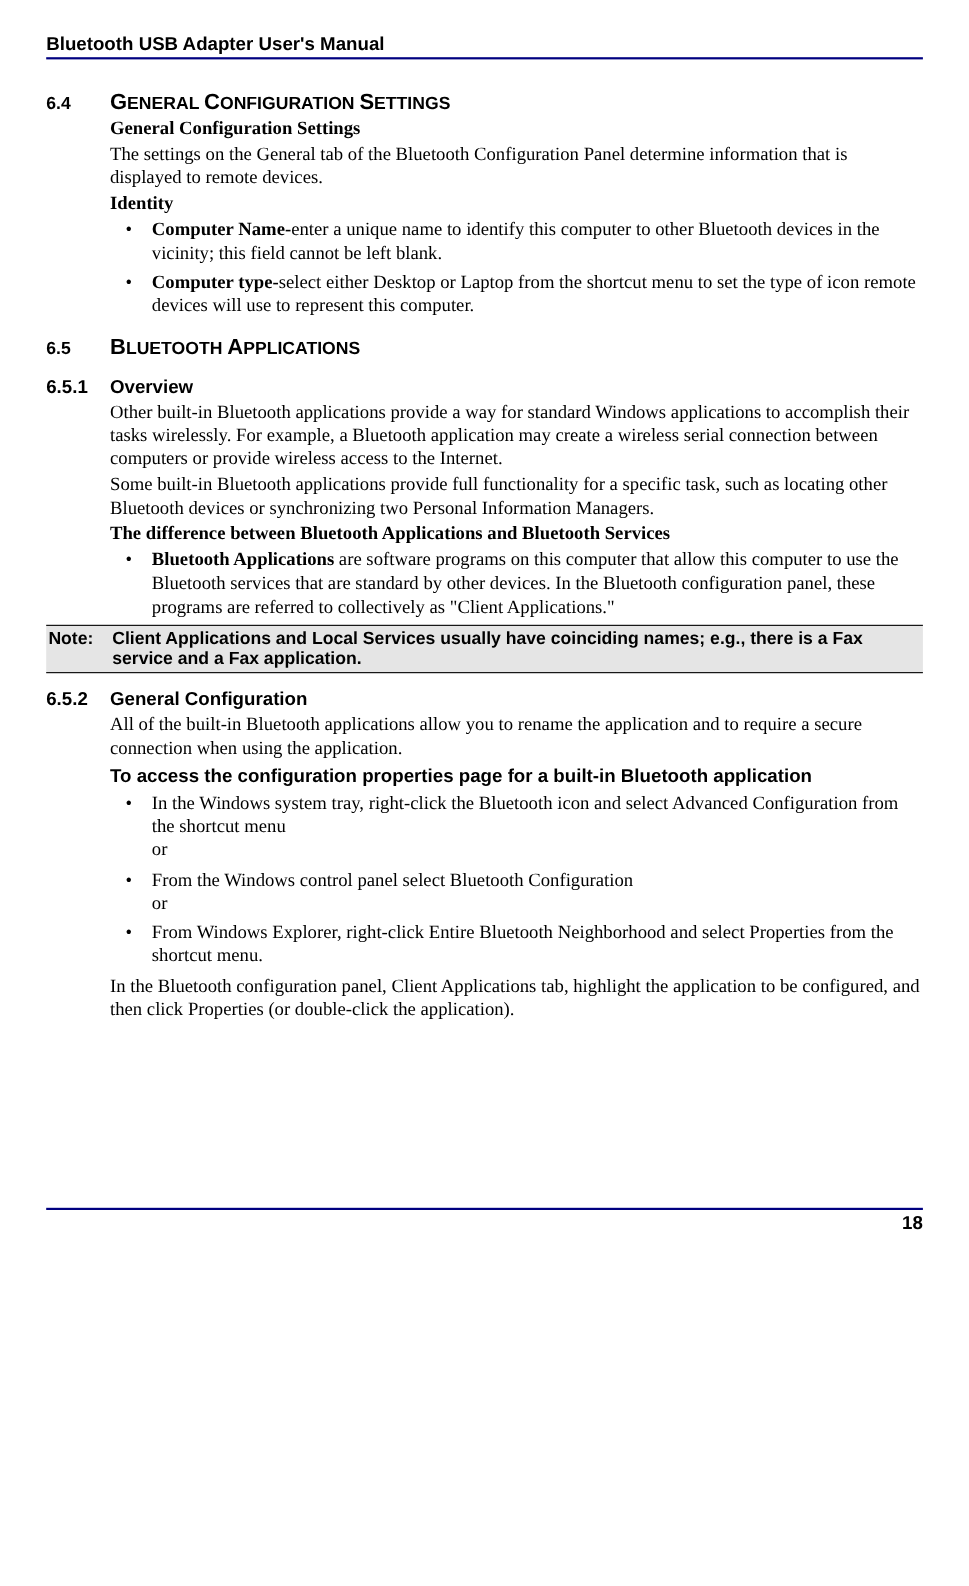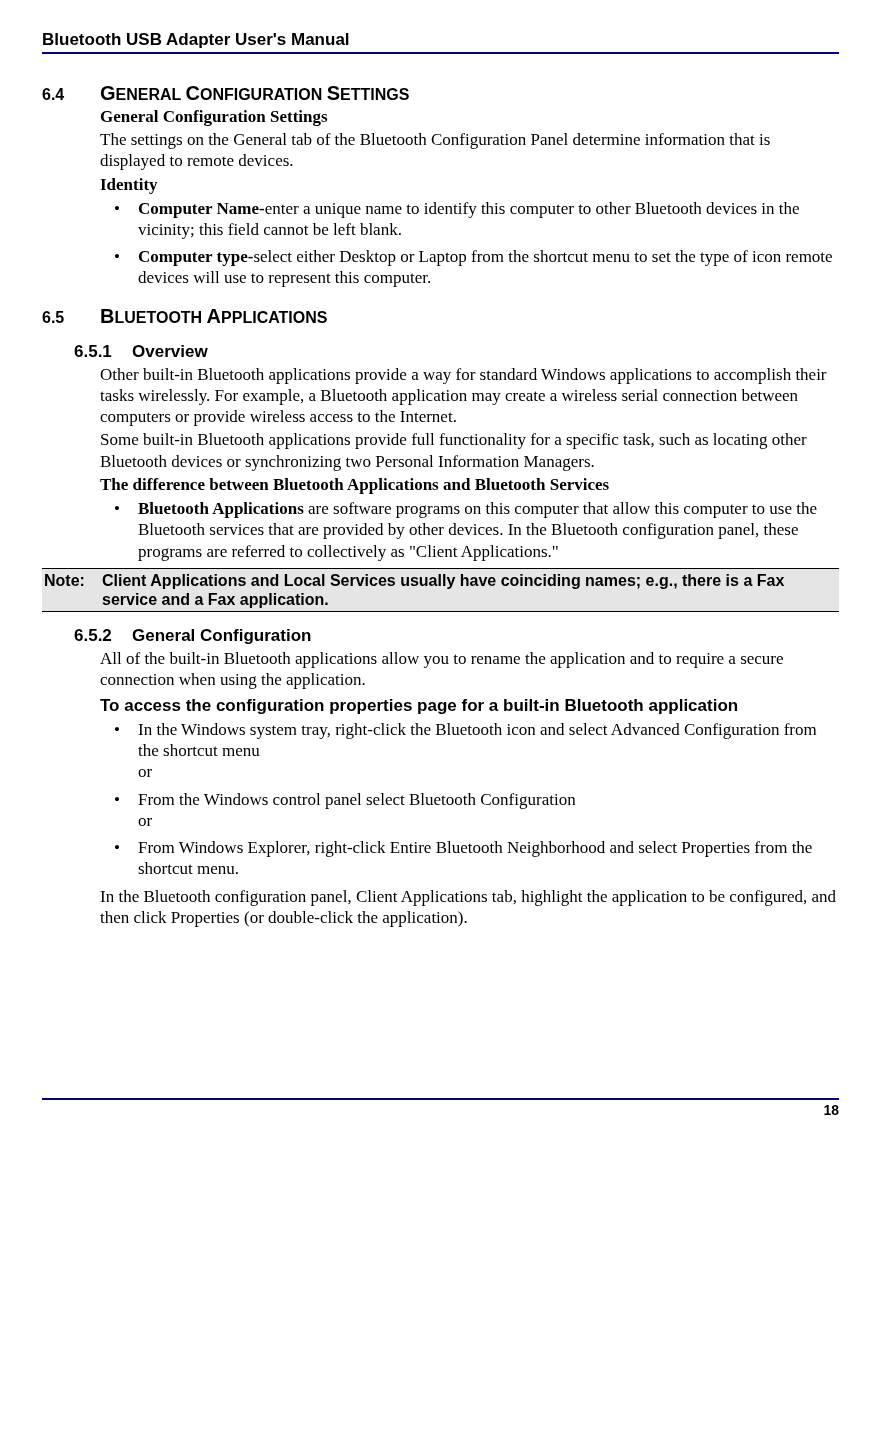--- a/index.html
+++ b/index.html
@@ -88,21 +88,20 @@
     align-items: baseline;
     margin-top: 14px;
     margin-bottom: 2px;
   }
   .subsec-num {
     font-family: Arial, Helvetica, sans-serif;
     font-weight: bold;
     font-size: 17px;
     width: 58px;
     flex: 0 0 58px;
-    margin-left: 32px;
   }
   .subsec-title {
     font-family: Arial, Helvetica, sans-serif;
     font-weight: bold;
     font-size: 17px;
   }
   .note-box {
     font-family: Arial, Helvetica, sans-serif;
     font-weight: bold;
     font-size: 16px;
@@ -129,21 +128,21 @@
   }
   .sec-6-5-spacer {
     margin-top: 16px;
   }
   .footer {
     margin-top: 170px;
     border-top: 2.5px solid #000080;
     text-align: right;
     font-family: Arial, Helvetica, sans-serif;
     font-weight: bold;
-    font-size: 14px;
+    font-size: 17px;
     padding-top: 2px;
   }
 </style>
 </head>
 <body>
 
 <div class="page">
 
   <div class="header-bar">Bluetooth USB Adapter User's Manual</div>
 
@@ -173,21 +172,21 @@
 
   <div class="subsec-row">
     <div class="subsec-num">6.5.1</div>
     <div class="subsec-title">Overview</div>
   </div>
   <div class="body-indent">
     <div class="para">Other built-in Bluetooth applications provide a way for standard Windows applications to accomplish their tasks wirelessly. For example, a Bluetooth application may create a wireless serial connection between computers or provide wireless access to the Internet.</div>
     <div class="para">Some built-in Bluetooth applications provide full functionality for a specific task, such as locating other Bluetooth devices or synchronizing two Personal Information Managers.</div>
     <div class="para" style="font-weight:bold;">The difference between Bluetooth Applications and Bluetooth Services</div>
     <ul class="bullets">
-      <li><span class="li-bold">Bluetooth Applications</span><span> are software programs on this computer that allow this computer to use the Bluetooth services that are provided by other devices. In the Bluetooth configuration panel, these programs are referred to collectively as "Client Applications."</span></li>
+      <li><span class="li-bold">Bluetooth Applications</span><span> are software programs on this computer that allow this computer to use the Bluetooth services that are standard by other devices. In the Bluetooth configuration panel, these programs are referred to collectively as "Client Applications."</span></li>
     </ul>
   </div>
 
   <div class="note-box">
     <div class="note-label">Note:</div>
     <div class="note-body">Client Applications and Local Services usually have coinciding names; e.g., there is a Fax service and a Fax application.</div>
   </div>
 
   <div class="subsec-row">
     <div class="subsec-num">6.5.2</div>

